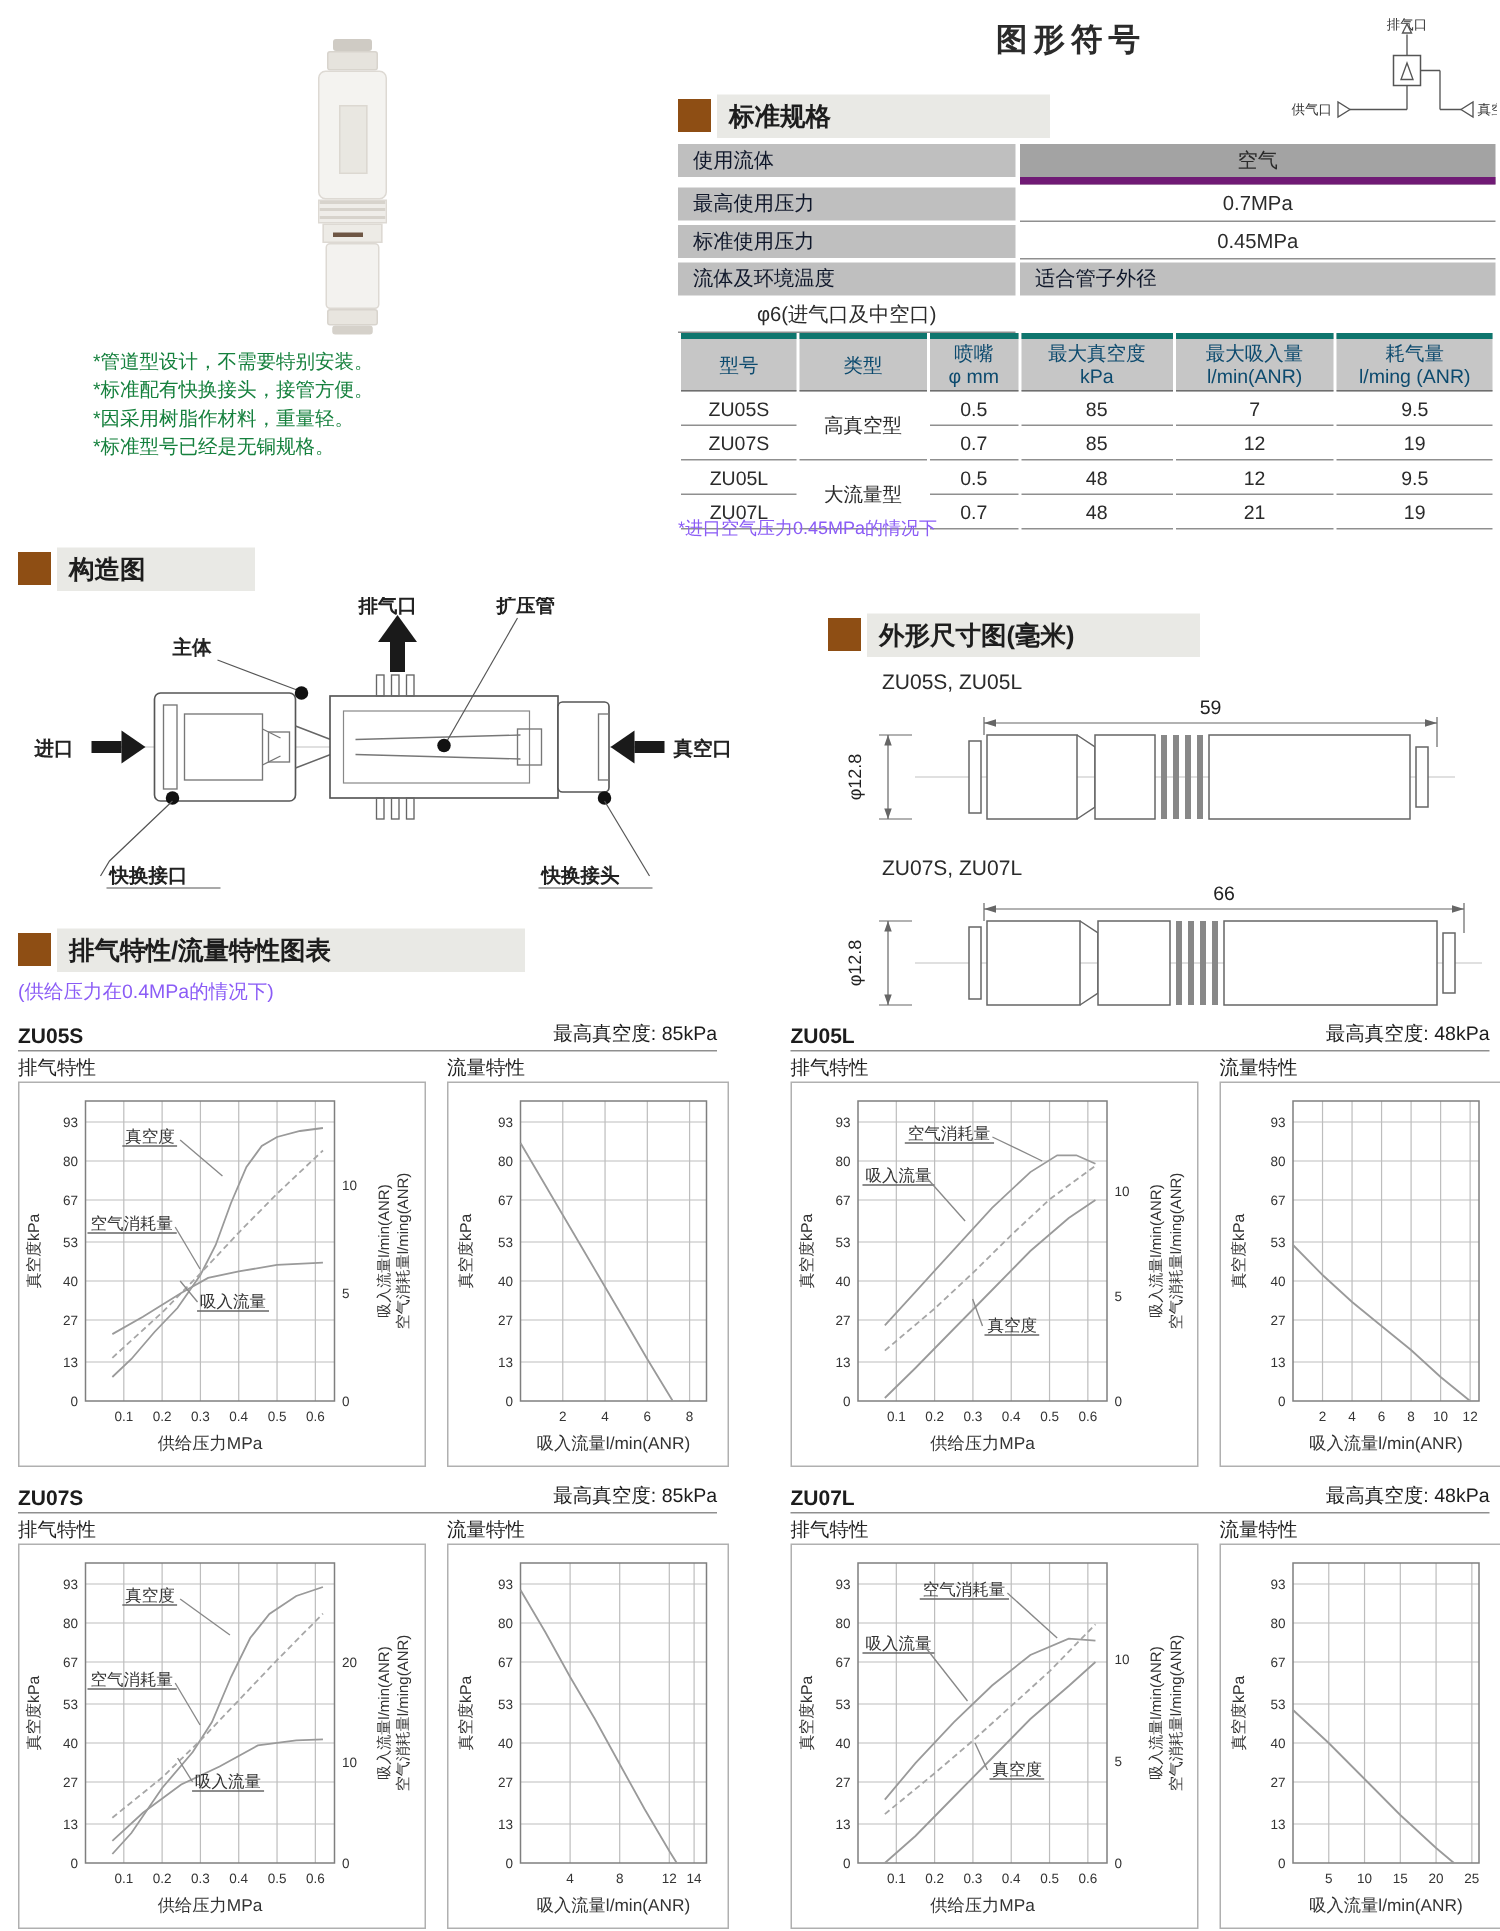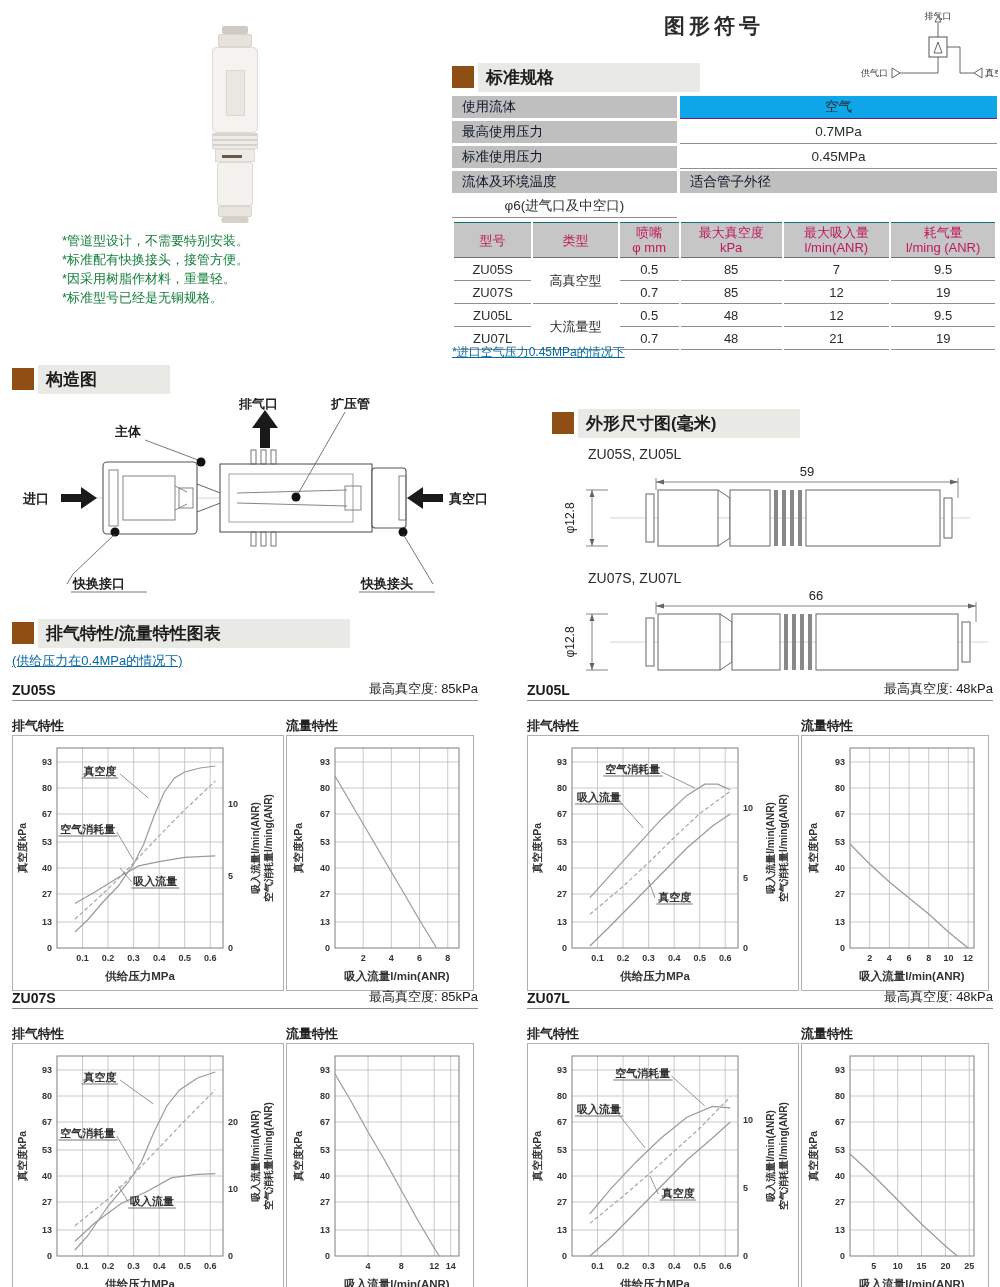--- a/index.html
+++ b/index.html
@@ -14,37 +14,37 @@
   
   .photo{width:210px;height:200px;}
   .dv{position:absolute;left:50%;transform:translateX(-50%);box-sizing:border-box;}
   
   .bullets{font-size:13px;line-height:19px;color:#15803d;}
   
   .spec{width:545px;display:grid;grid-template-columns:225px 1fr;row-gap:2px;column-gap:3px;}
   .spec .l{background:#bfbfbf;font-size:13.5px;padding:2px 10px;height:18px;line-height:18px;color:#0f172a;}
   .spec .r{font-size:13.5px;text-align:center;height:18px;line-height:18px;padding:2px 4px;
            border-bottom:1px solid #8f8f8f;}
-  .spec .r.first{background:#0ea5e9;border-bottom:1px solid #701a75;}
+  .spec .r.first{background:#a3a3a3;border-bottom:5px solid #701a75;}
   
   table.models{border-collapse:separate;border-spacing:2px 0;width:545px;font-size:13px;}
-  table.models th{background:#c6c6c6;font-weight:normal;color:#be185d;padding:2px 2px;
-                  border-top:1px solid #0f766e;border-bottom:1px solid #6f6f6f;line-height:15px;}
+  table.models th{background:#c6c6c6;font-weight:normal;color:#0c4a6e;padding:2px 2px;
+                  border-top:4px solid #0f766e;border-bottom:1px solid #6f6f6f;line-height:15px;}
   table.models td{text-align:center;border-bottom:1px solid #8f8f8f;height:20px;padding:1px 2px;}
   
   .cgroup{width:466px;}
   .cg-head{display:flex;justify-content:space-between;align-items:flex-end;
            border-bottom:1px solid #8f8f8f;padding-bottom:2px;height:18px;}
   .cg-model{font-size:14px;font-weight:bold;color:#1c1c1c;}
   .cg-max{font-size:13px;color:#1c1c1c;}
-  .cg-row{display:flex;gap:2px;margin-top:16px;font-weight:bold;}
+  .cg-row{display:flex;gap:14px;margin-top:2px;}
   .cg-col1{width:272px;}.cg-col2{width:188px;}
   .cg-sub{font-size:13px;color:#222;height:18px;line-height:18px;}
   .cbox{border:1px solid #b0b0b0;background:#fff;}
-  .small-note{font-size:12px;color:#0369a1;text-decoration:underline;}
+  .small-note{font-size:12px;color:#8b5cf6;}
   svg text{font-family:"Liberation Sans","DejaVu Sans",sans-serif;}
 </style>
 </head>
 <body>
 
 <div id="page">
 
   <div class="abs photo" style="left:130px;top:22px;">
     <div class="dv" style="top:4px;width:26px;height:8px;background:#cfcbc4;border-radius:2px;"></div>
     <div class="dv" style="top:12px;width:34px;height:13px;background:#e6e3dd;border-radius:2px;border:1px solid #d8d4cd;"></div>

